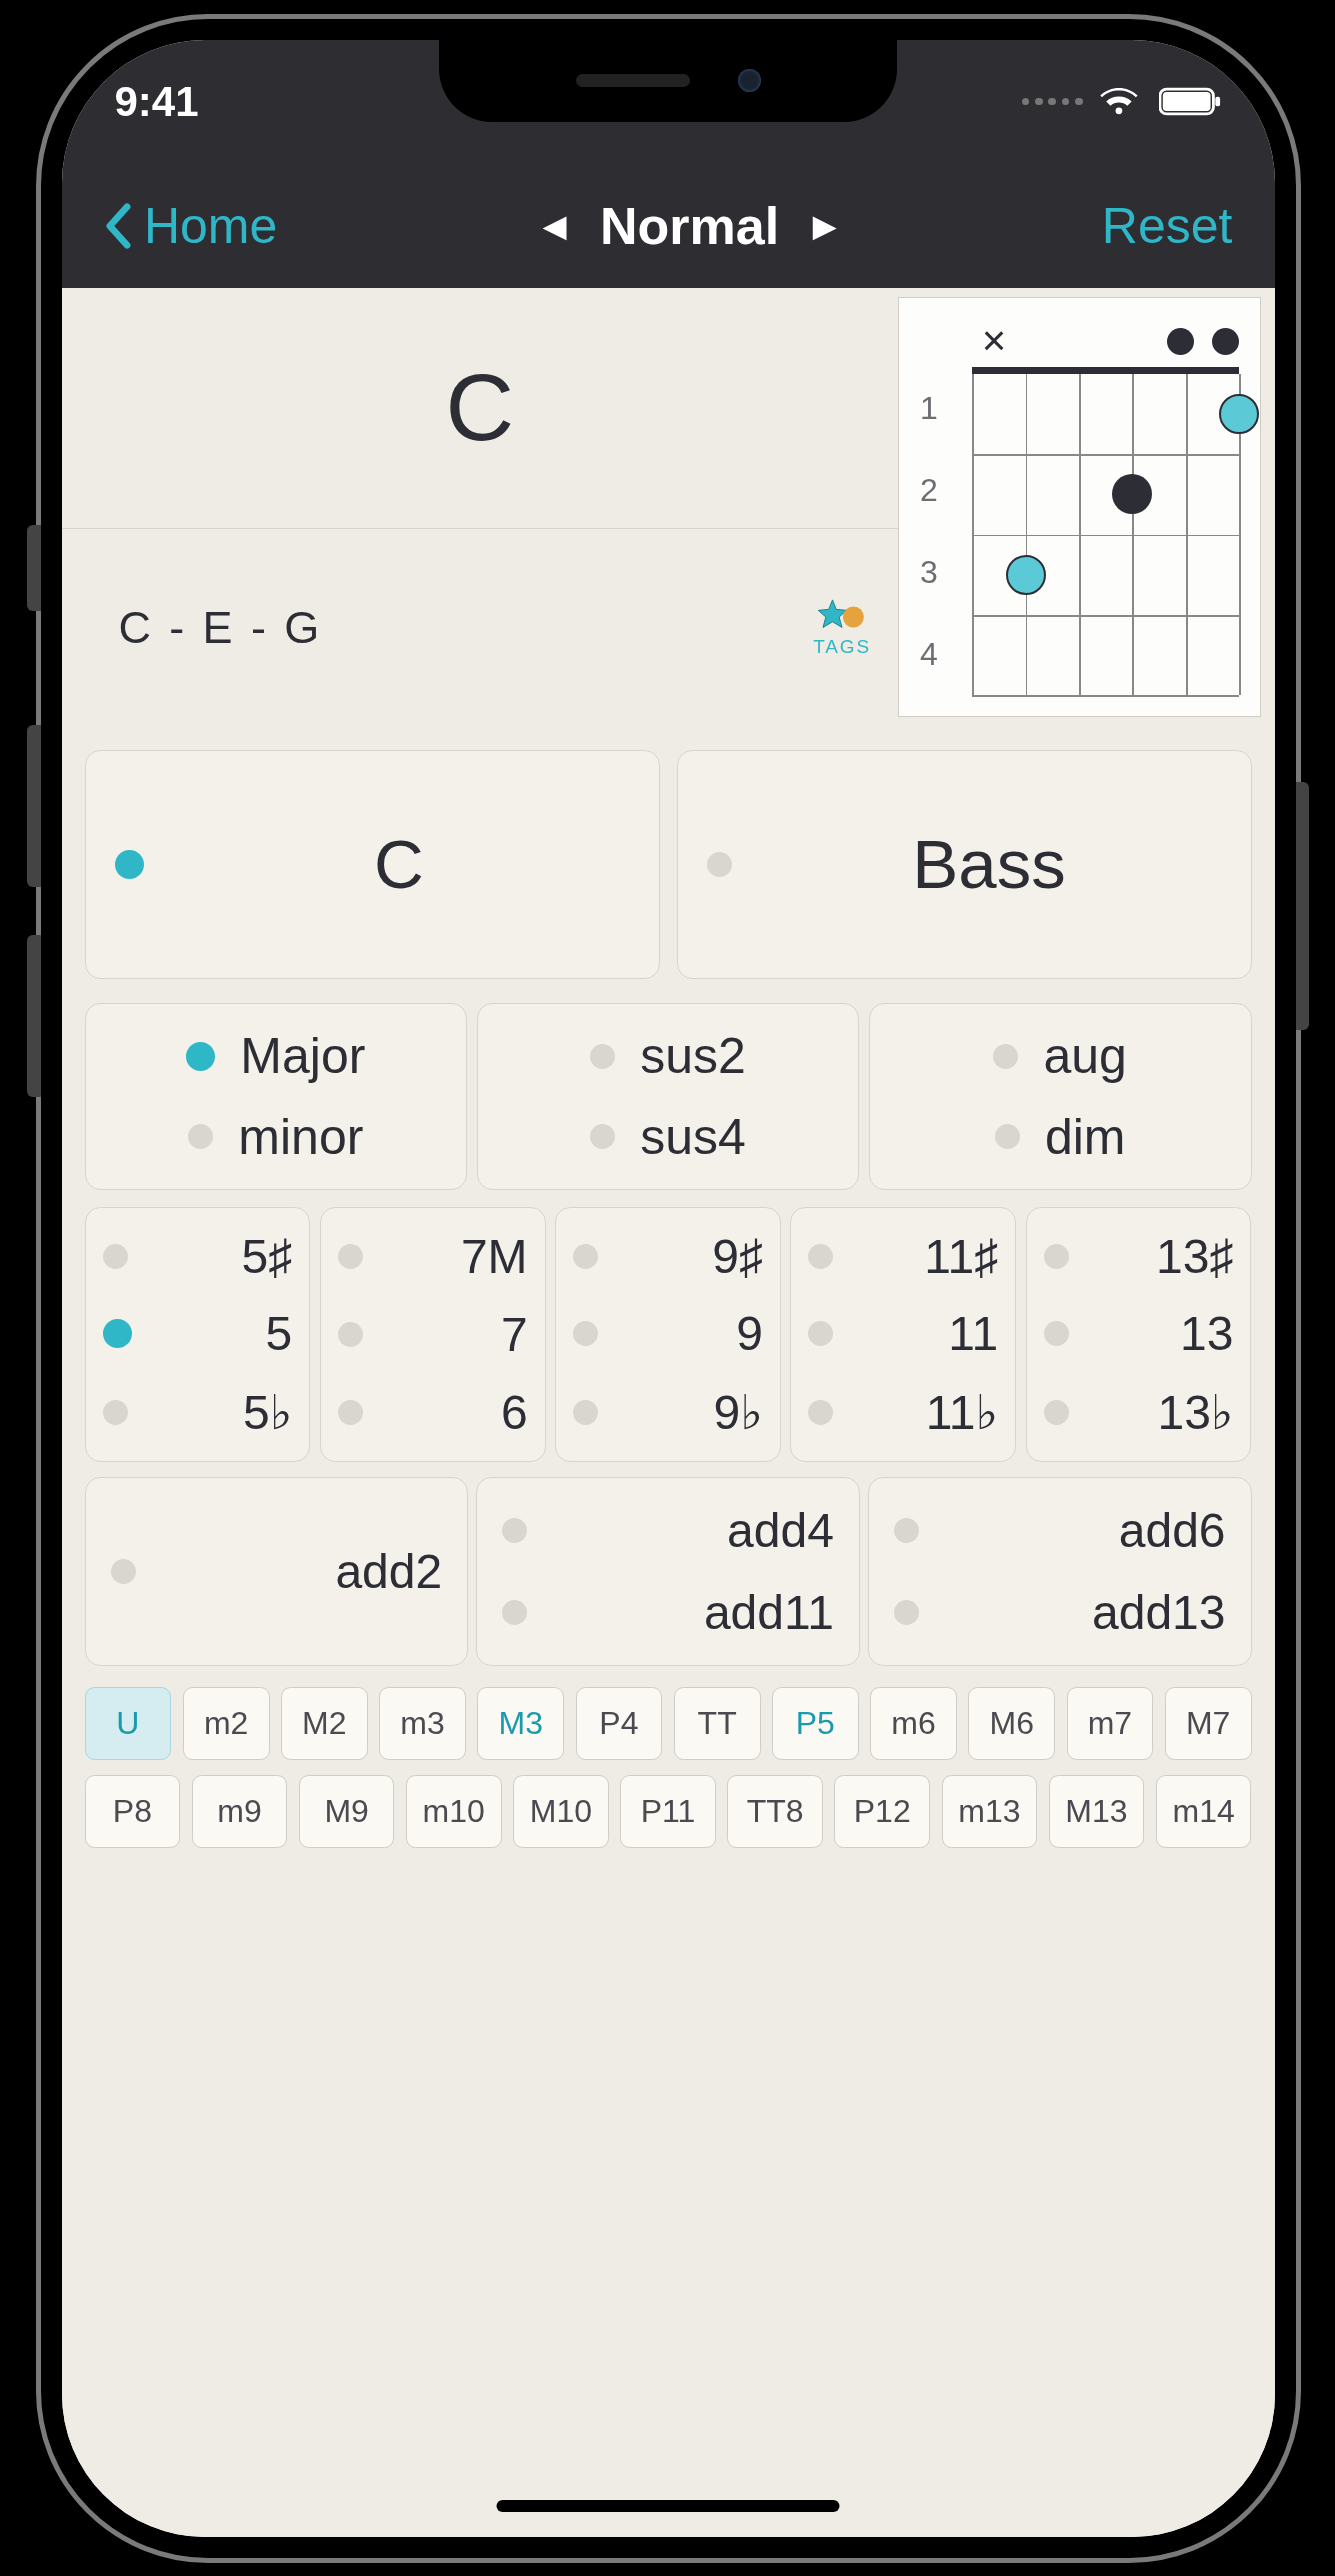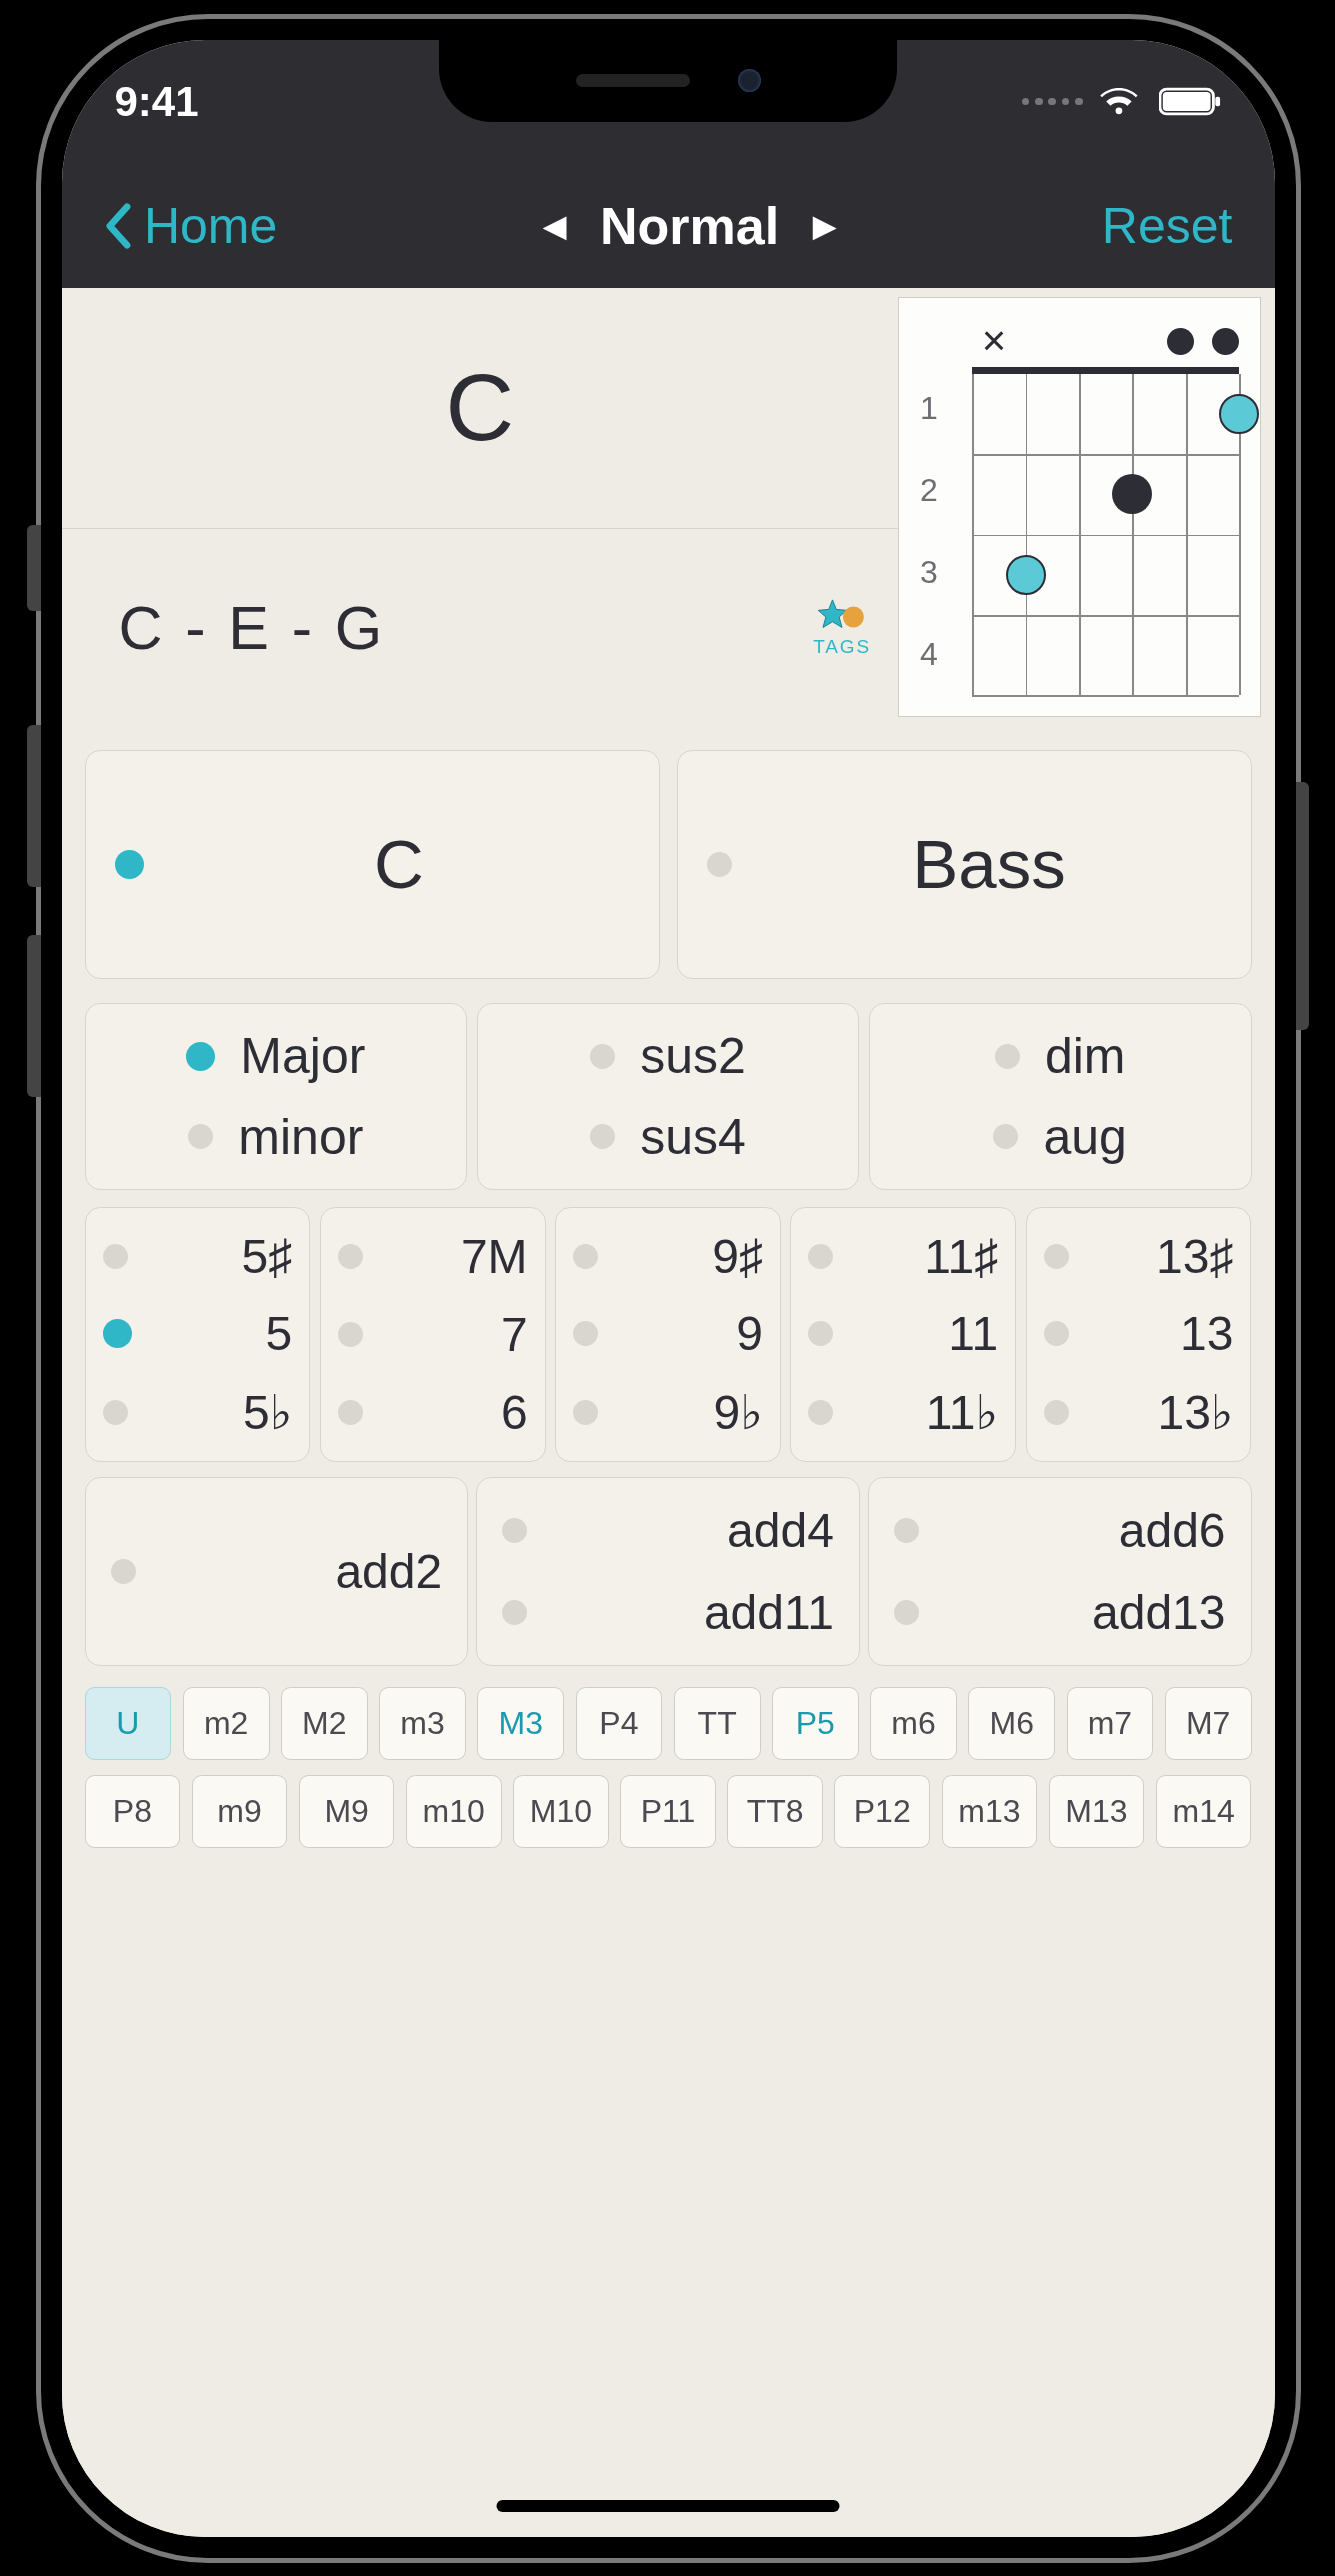--- a/index.html
+++ b/index.html
@@ -32,21 +32,21 @@
     .nav-center{ display:flex; align-items:center; gap:34px; color:#fff; font-size:52px; font-weight:700; }
     .nav-center .tri{ color:#fff; font-size:29px; }
     .nav-right{ color:#2fb7c8; font-size:50px; }
 
     
     .content{ flex:1; background:#eeece4; padding:0 0 48px 0; overflow:hidden; }
     .top-row{ display:flex; height:439px; }
     .top-left{ flex:1; display:flex; flex-direction:column; }
     .chord-name{ flex:1.1; display:flex; align-items:center; justify-content:center; font-size:95px; color:#2d2d36; border-bottom:1.9px solid #d6d4cc; }
     .notes-row{ flex:0.9; display:flex; align-items:center; justify-content:space-between; padding:0 27px 0 57px; }
-    .notes-text{ font-size:61px; letter-spacing:2.9px; color:#2d2d36; }
+    .notes-text{ font-size:45px; letter-spacing:2.9px; color:#2d2d36; }
     .tags{ display:flex; flex-direction:column; align-items:center; gap:0; font-size:19px; color:#2fb7c8; letter-spacing:1.9px; }
     .tags svg{ display:block; }
 
     
     .diagram-wrap{ width:363px; padding:17px 21px 21px 21px; background:#fdfdfb; border:1.9px solid #cfcdc5; margin:9.5px 13.4px 9.5px 0; }
     .diagram{ position:relative; width:100%; height:100%; }
     .diag-top{ height:52px; display:flex; justify-content:space-between; padding:0 0 0 52px; align-items:center; }
     .mute{ font-size:42px; color:#2d2d36; font-weight:400; text-align:center; width:44px; }
     .open{ width:27px; height:27px; border-radius:50%; background:#2d2d36; }
     .open.placeholder{ visibility:hidden; }
@@ -236,25 +236,25 @@
                 <span class="lbl">sus2</span>
               </div>
               <div class="opt">
                 <span class="radio"></span>
                 <span class="lbl">sus4</span>
               </div>
             </div>
             <div class="panel">
               <div class="opt">
                 <span class="radio"></span>
+                <span class="lbl">aug</span>
+              </div>
+              <div class="opt">
+                <span class="radio"></span>
                 <span class="lbl">dim</span>
-              </div>
-              <div class="opt">
-                <span class="radio"></span>
-                <span class="lbl">aug</span>
               </div>
             </div>
           </div>
 
         <div class="ext-row" id="ext-row">
             <div class="panel">
               <div class="opt">
                 <span class="radio"></span>
                 <span class="lbl">5♯</span>
               </div>

